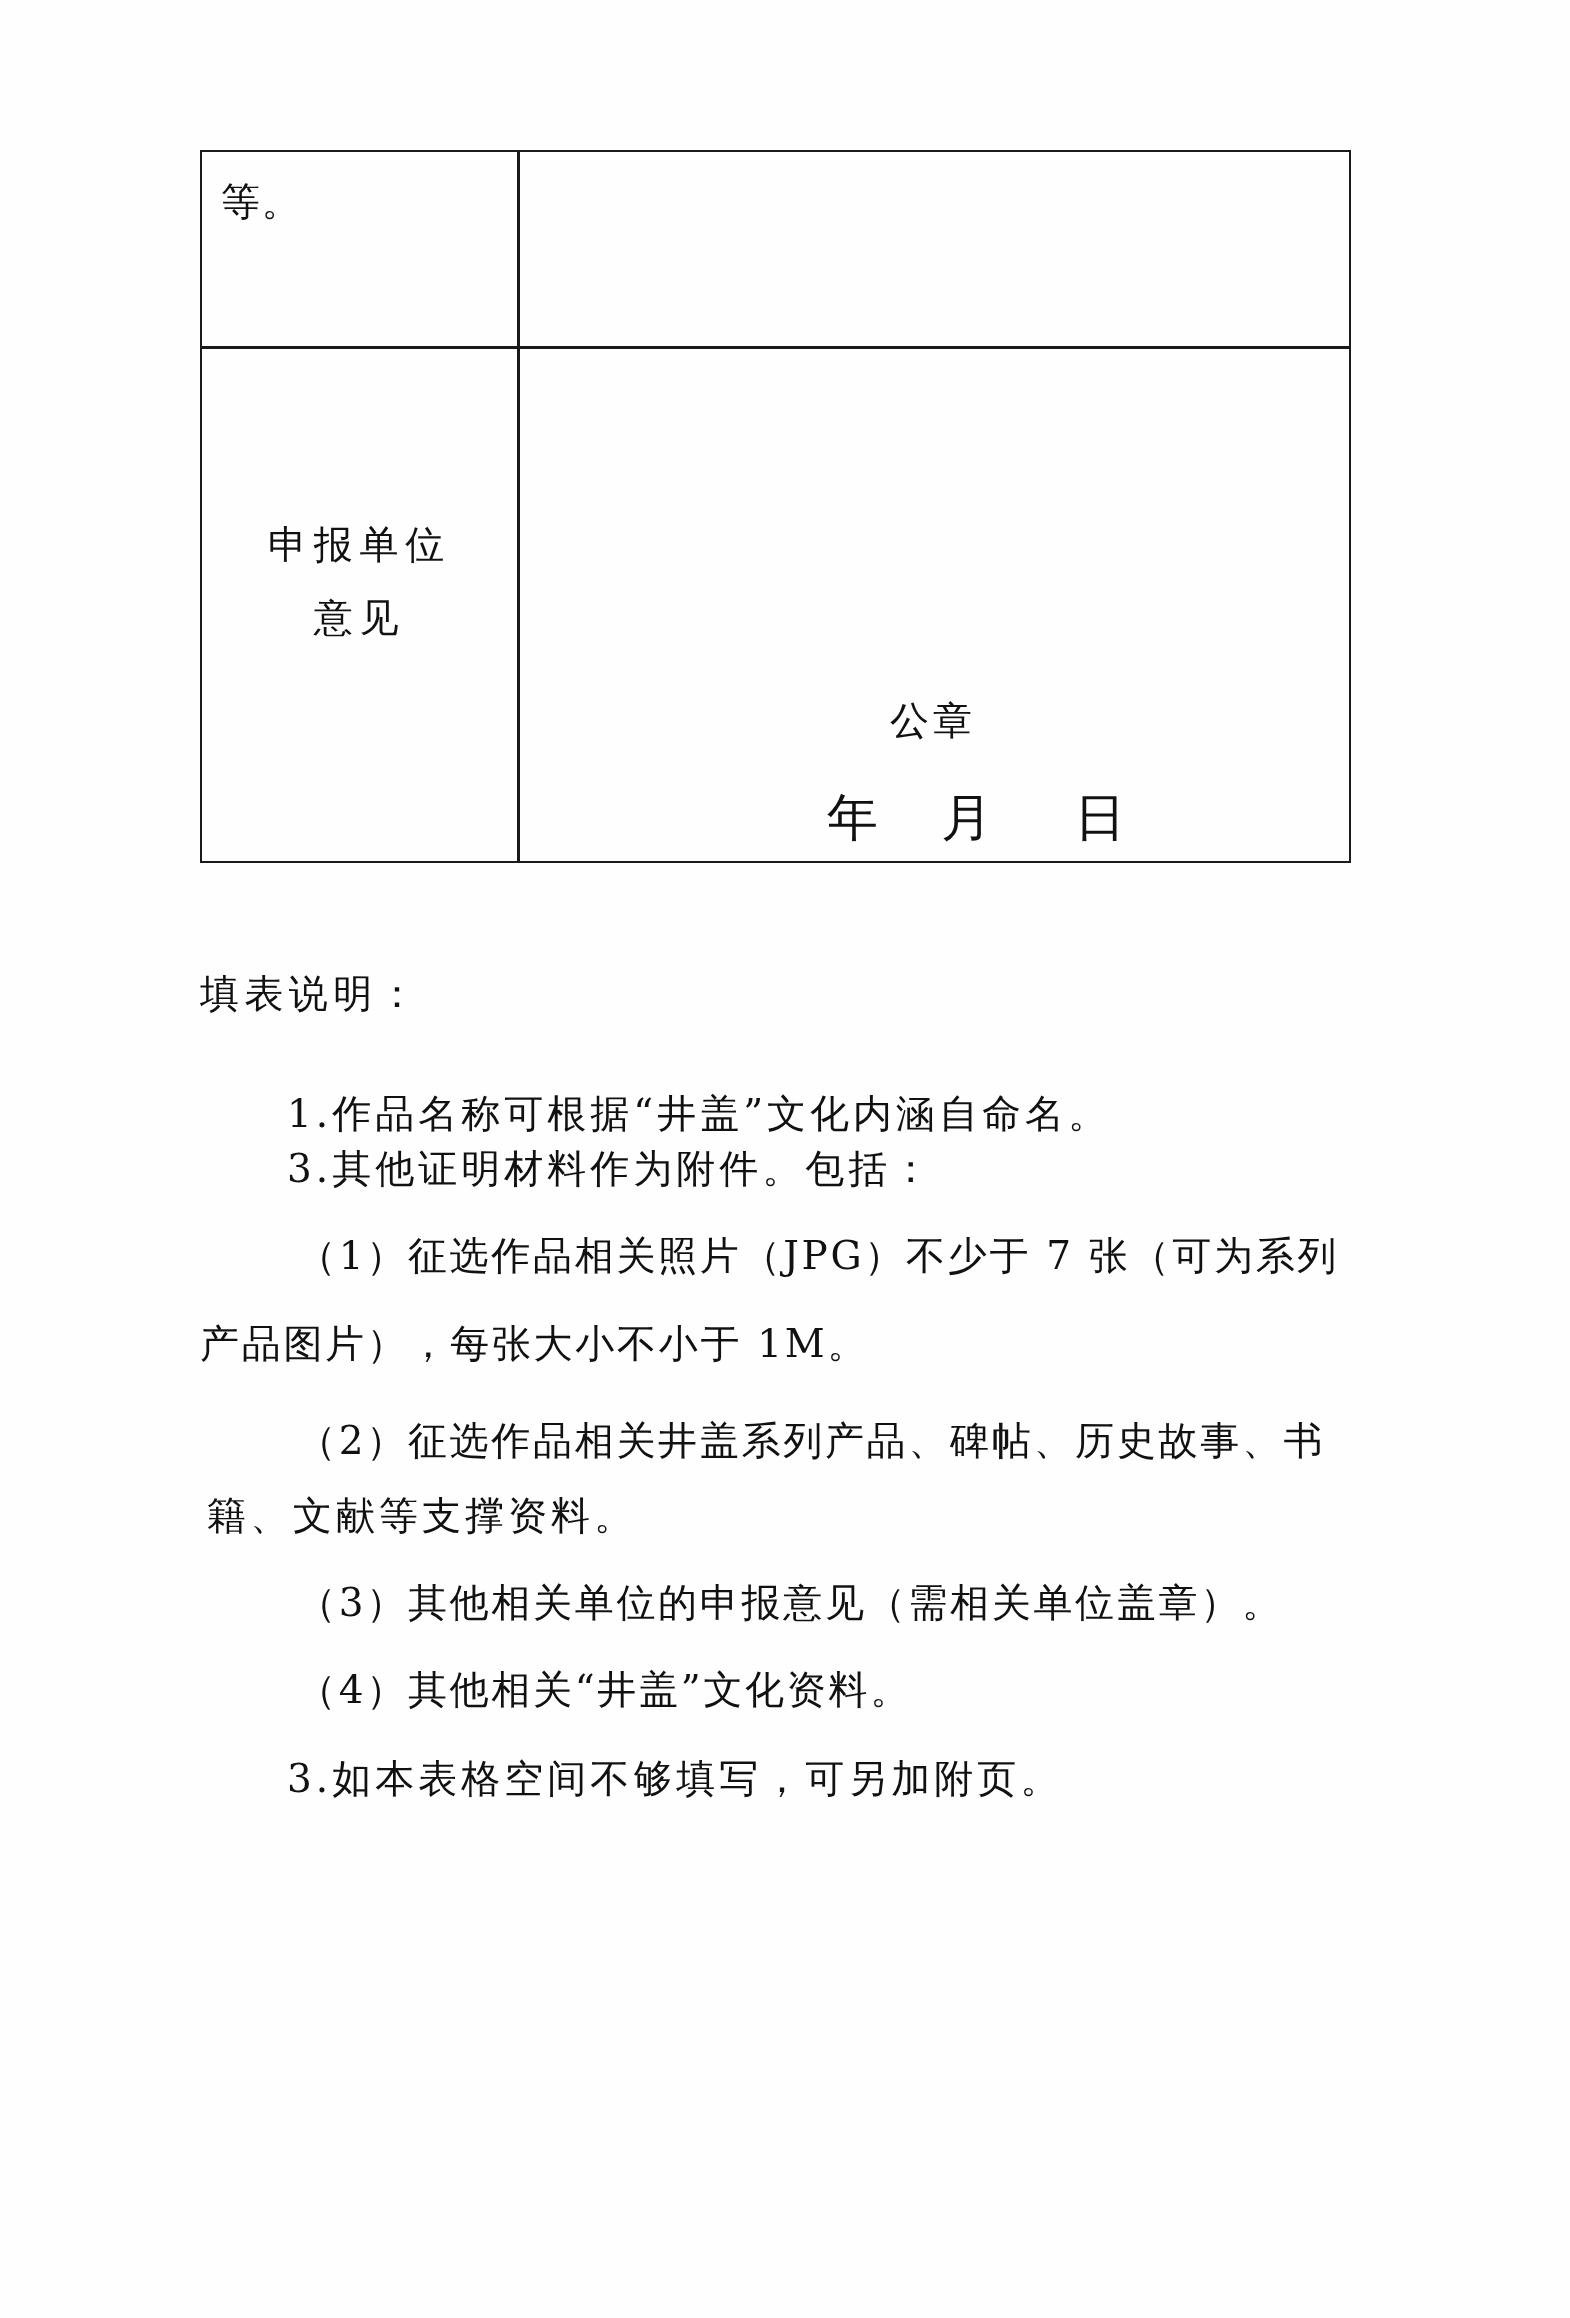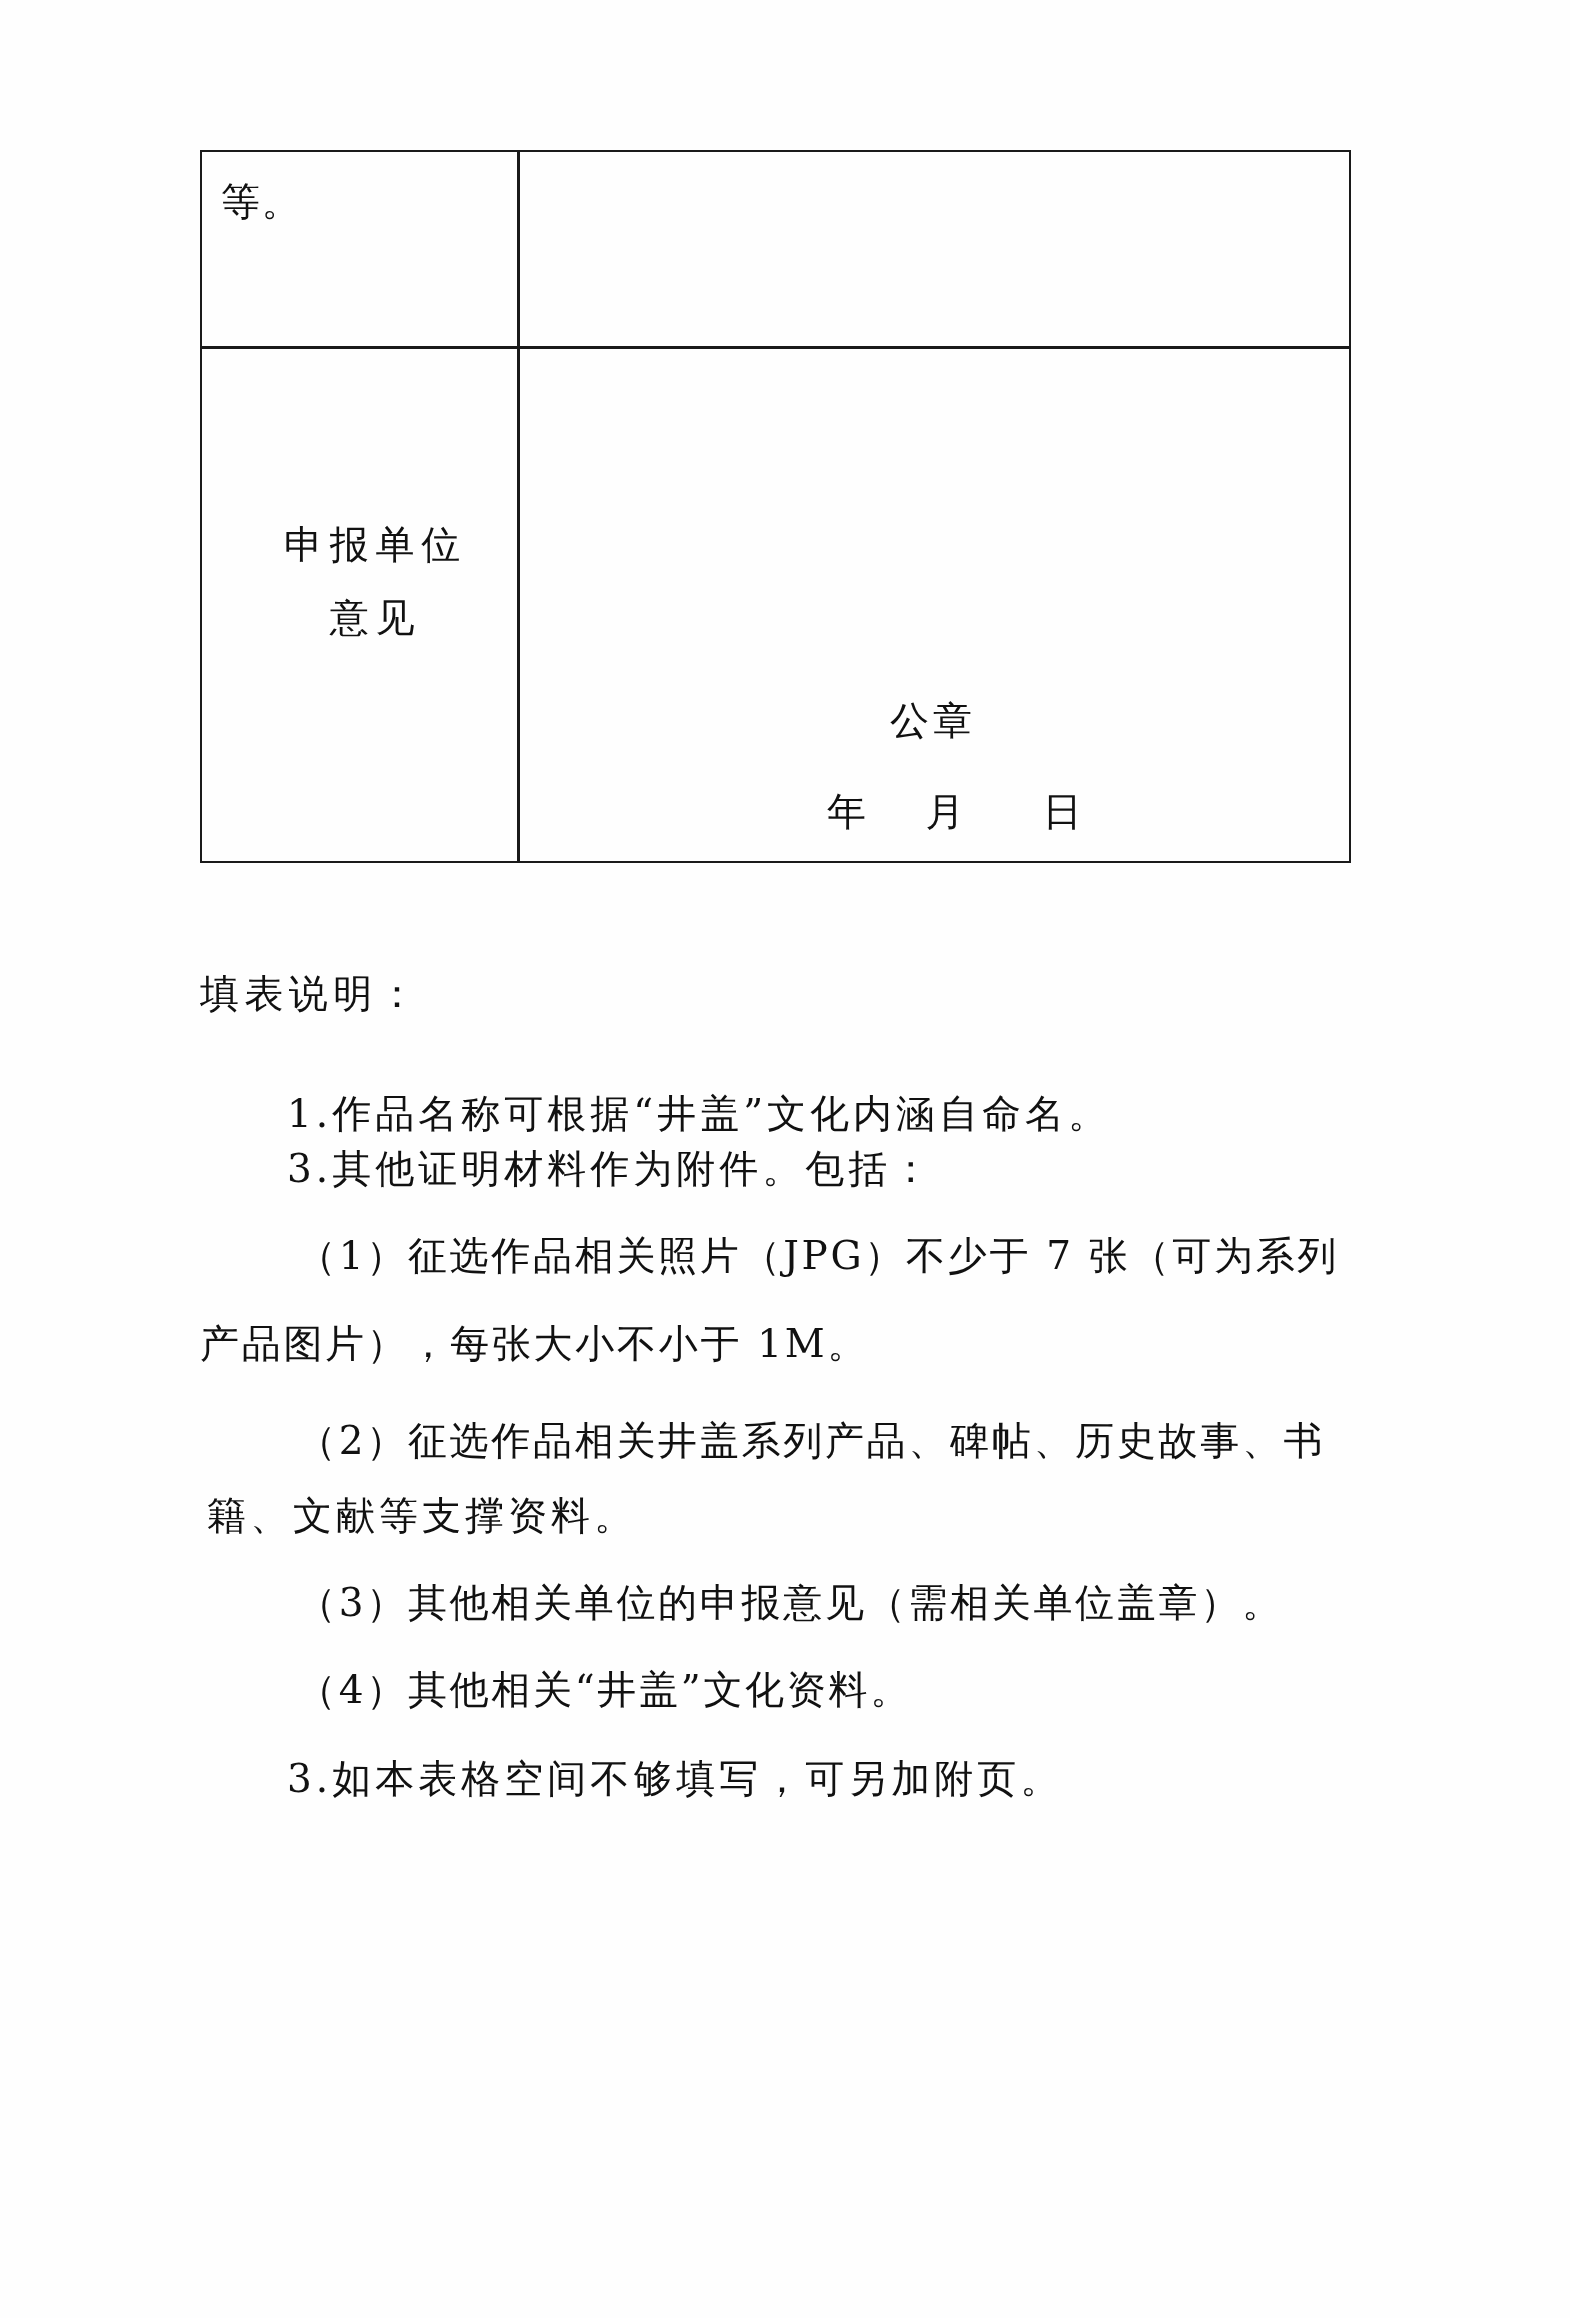--- a/index.html
+++ b/index.html
@@ -15,28 +15,28 @@
     position: absolute; left: 200px; top: 150px; width: 1151px; height: 713px;
     border: 2.7px solid #1a1a1a; box-sizing: border-box;
   }
   .col-divider { position: absolute; left: 315px; top: 0; width: 2.7px; height: 100%; background: #1a1a1a; }
   .row-divider { position: absolute; left: 0; top: 194px; width: 100%; height: 2.7px; background: #1a1a1a; }
 
   .cell-text { position: absolute; font-size: 39px; line-height: 1; white-space: nowrap; letter-spacing: 1.4px; }
   .cont-text { left: 19px; top: 30px; }
 
   .label-cell {
-    position: absolute; left: 16px; top: 197px; width: 315px; height: 510px;
+    position: absolute; left: 0; top: 197px; width: 315px; height: 510px;
     display: flex; flex-direction: column; justify-content: center;
   }
   .label-line { font-size: 39px; line-height: 73px; letter-spacing: 6.8px; white-space: nowrap; }
   .label-block { margin-top: -47px; text-align: center; }
 
   .seal { left: 688px; top: 509px; letter-spacing: 4px; margin-top: 40px; }
-  .date-row { position: absolute; left: 625px; top: 640px; font-size: 39px; line-height: 1; white-space: nowrap; }
+  .date-row { position: absolute; left: 625px; top: 640px; font-size: 51px; line-height: 1; white-space: nowrap; }
   .date-row span { display: inline-block; }
   .date-year { margin-right: 47px; }
   .date-month { margin-right: 66px; }
 
   
   .notes { position: absolute; left: 200px; top: 0; width: 1157px; }
   .note-line {
     position: absolute; font-size: 39px; line-height: 1; white-space: nowrap;
     letter-spacing: 4px;
   }

